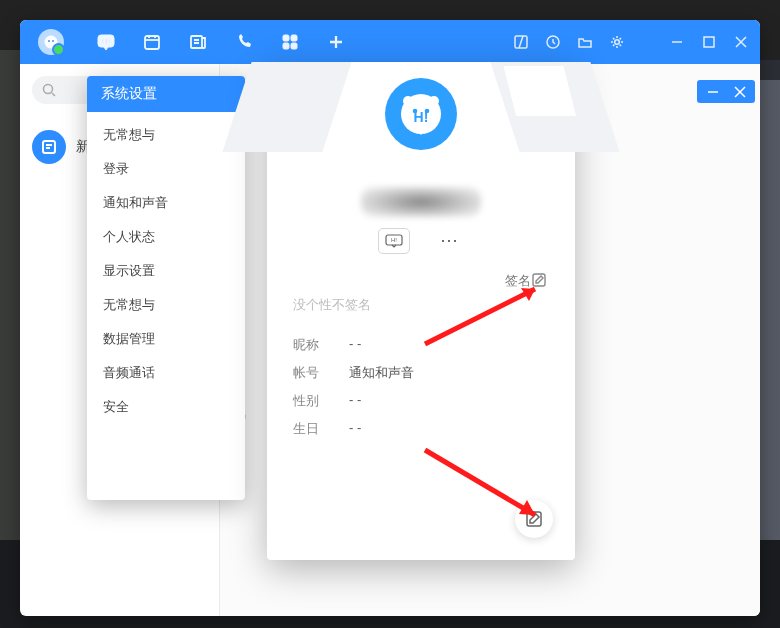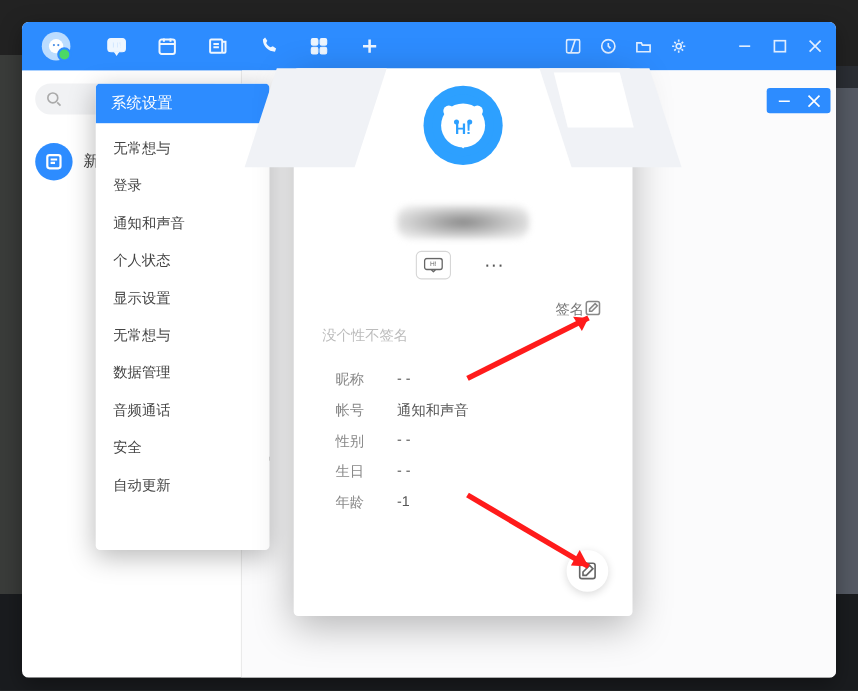--- a/index.html
+++ b/index.html
@@ -59,21 +59,21 @@
   .nickname-img{height:40px;display:flex;align-items:center;justify-content:center;}
   .smudge{width:120px;height:30px;border-radius:12px;background:radial-gradient(ellipse at center,#888 0%,#bbb 40%,#ddd 70%,#f5f5f5 100%);filter:blur(3px);}
   .profile-actions{display:flex;gap:24px;justify-content:center;margin-top:6px;}
   .pact{width:30px;height:24px;border:1px solid #d6d6d6;border-radius:5px;display:flex;align-items:center;justify-content:center;cursor:pointer;color:#555;}
   .pact.ell{border:none;font-size:18px;color:#555;}
   .profile-body{padding:18px 26px 0 26px;}
   .sect-label{color:#777;font-size:13px;display:flex;align-items:center;justify-content:flex-end;}
   .editbtn{width:18px;height:18px;cursor:pointer;color:#888;}
   .sig{color:#bcbcbc;font-size:13px;margin-top:6px;}
   .kvlist{margin-top:22px;}
-  .kv{display:flex;gap:26px;margin-bottom:10px;font-size:13px;margin-left:12px;}
+  .kv{display:flex;gap:26px;margin-bottom:10px;font-size:13px;}
   .kv .k{color:#888;width:30px;}
   .kv .v{color:#555;}
   .edit-circle{position:absolute;right:22px;bottom:22px;width:38px;height:38px;border-radius:50%;background:#fff;box-shadow:0 2px 8px rgba(0,0,0,.15);display:flex;align-items:center;justify-content:center;cursor:pointer;color:#666;}
 
   
   .annot{position:absolute;z-index:50;}
   .annot .shaft{stroke:#ff1b1b;stroke-width:5;fill:none;}
   .annot .head{fill:#ff1b1b;}
 
   
@@ -229,21 +229,20 @@
   <div class="settings-list" id="settings-list">
       <div class="settings-item">无常想与</div>
       <div class="settings-item">登录</div>
       <div class="settings-item">通知和声音</div>
       <div class="settings-item">个人状态</div>
       <div class="settings-item">显示设置</div>
       <div class="settings-item">无常想与</div>
       <div class="settings-item">数据管理</div>
       <div class="settings-item">音频通话</div>
       <div class="settings-item">安全</div>
-      <div class="settings-item">自动更新</div>
     </div>
 </div>
 
 <div class="profile">
   <div class="win-ctl">
     <div class="c">
         <svg width="14" height="14" viewBox="0 0 14 14" stroke="#888" stroke-width="1.6">
           <path d="M2 7h10"></path>
         </svg>
       </div>
@@ -304,24 +303,20 @@
           <span class="v">通知和声音</span>
         </div>
         <div class="kv">
           <span class="k">性别</span>
           <span class="v">- -</span>
         </div>
         <div class="kv">
           <span class="k">生日</span>
           <span class="v">- -</span>
         </div>
-        <div class="kv">
-          <span class="k">年龄</span>
-          <span class="v">-1</span>
-        </div>
       </div>
   </div>
 
   <div class="edit-circle">
     <svg width="18" height="18" viewBox="0 0 18 18" stroke="#666" fill="none" stroke-width="1.5">
         <rect x="2" y="2" width="14" height="14" rx="2"></rect>
         <path d="M11 4l3 3-6 6H5v-3z"></path>
       </svg>
   </div>
 </div>

